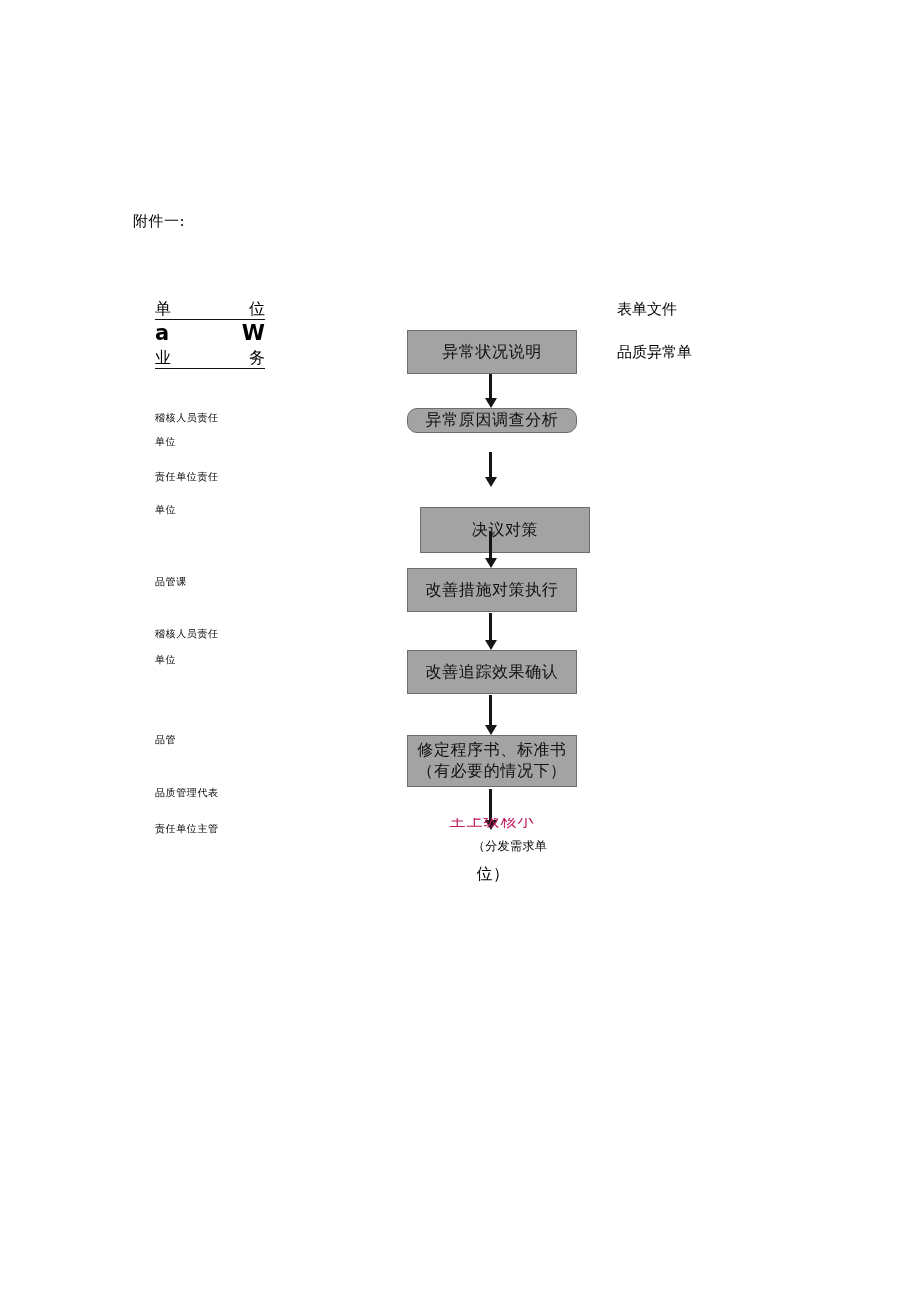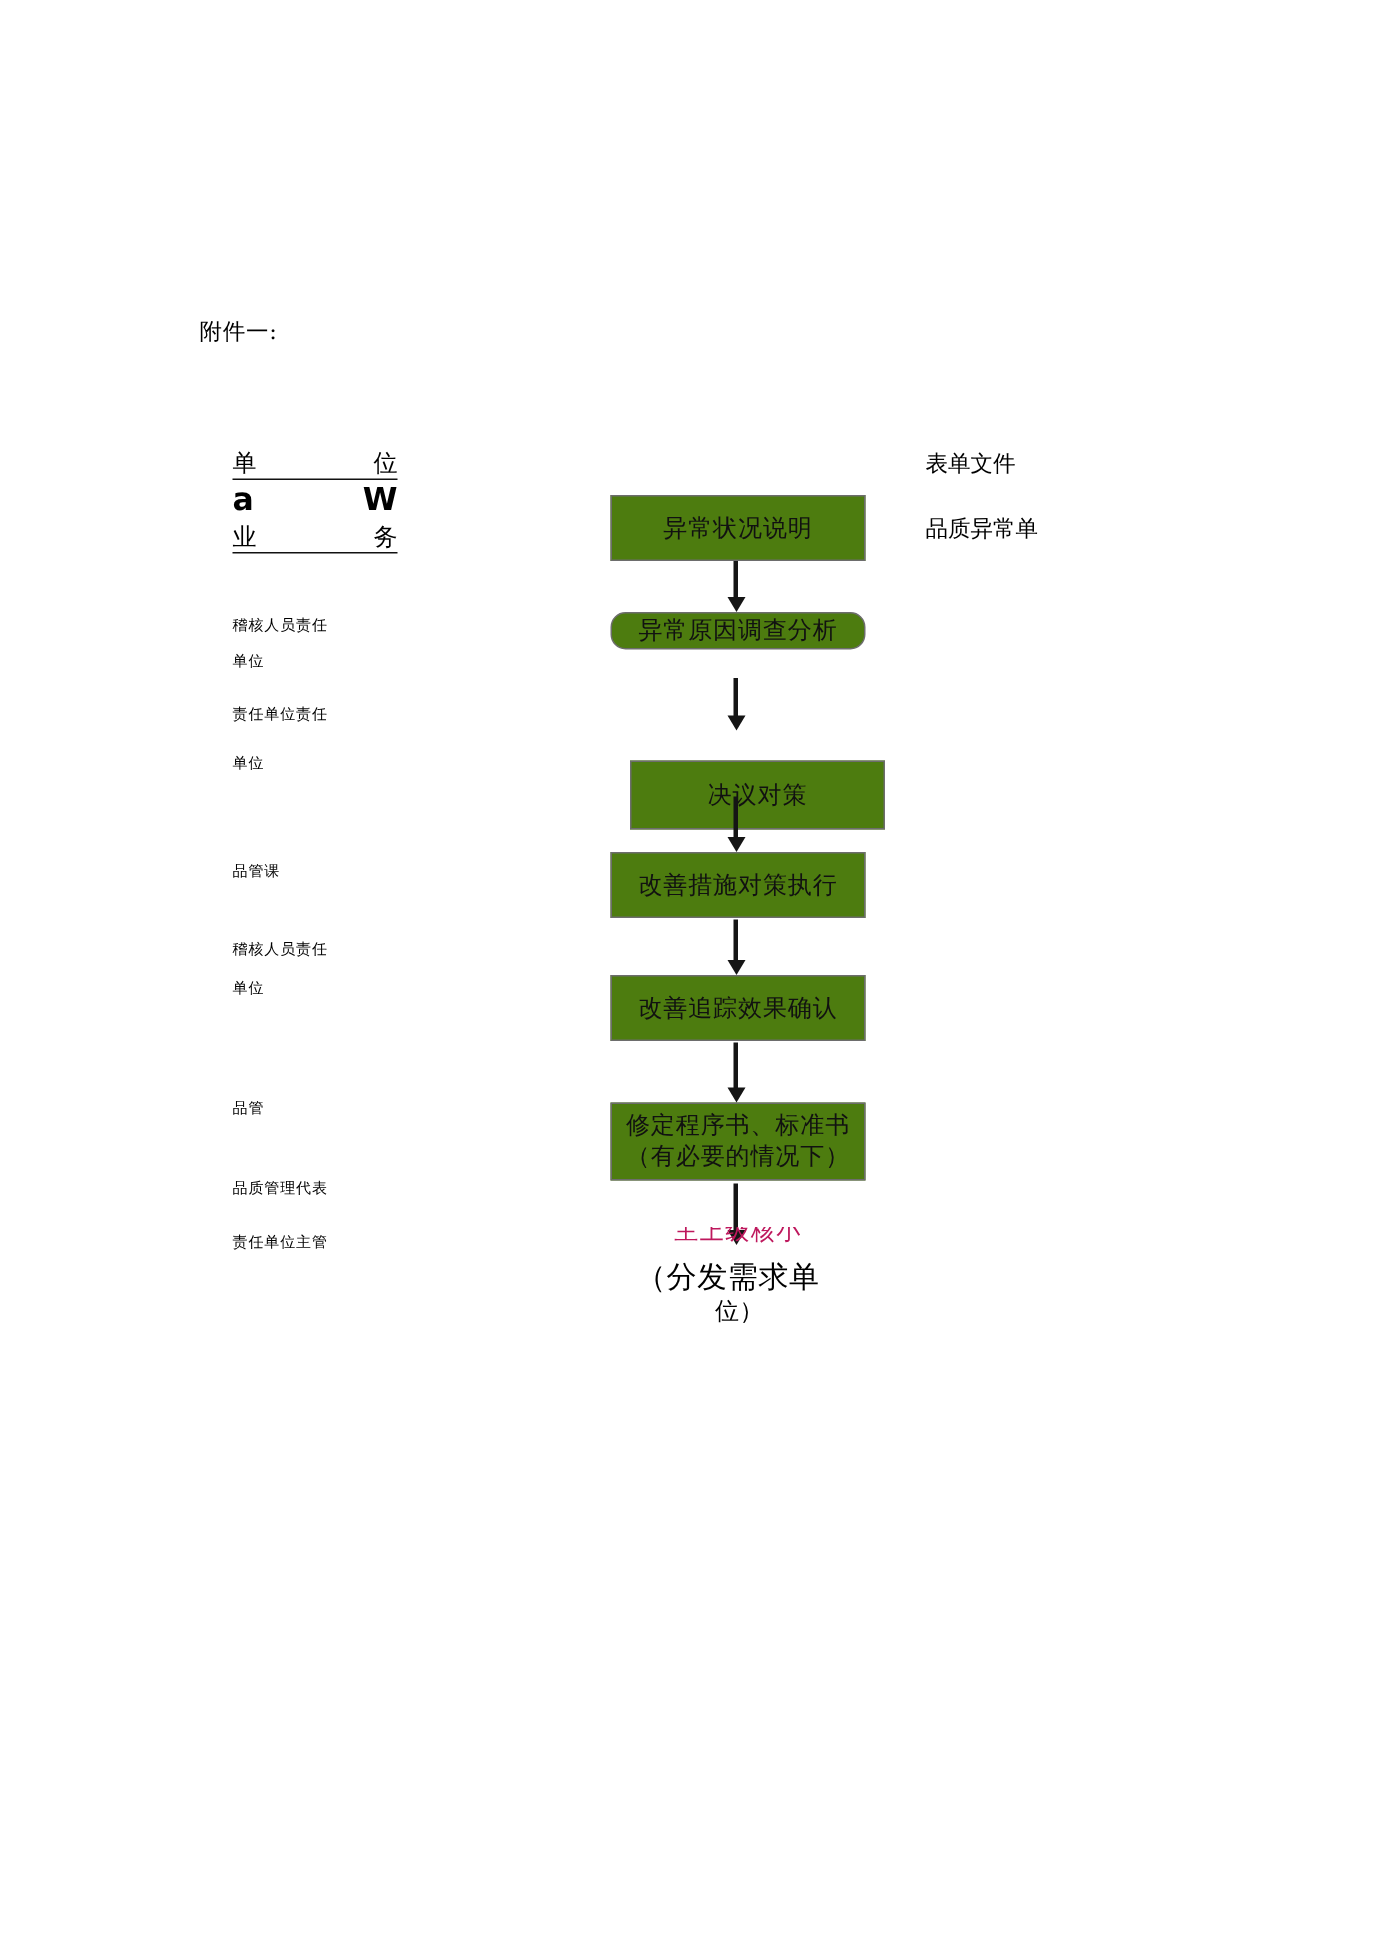--- a/index.html
+++ b/index.html
@@ -106,21 +106,21 @@
     line-height: 20px;
     margin-top: 36px;
   }
 
   
   .flow-box {
     position: absolute;
     left: 407px;
     width: 170px;
     border: 1.2px solid #6d6d6d;
-    background: #4d7c0f;
+    background: #a3a3a3;
     box-sizing: border-box;
     display: flex;
     flex-direction: column;
     align-items: center;
     justify-content: center;
     font-size: 16px;
     letter-spacing: 0.6px;
     text-align: center;
     color: #111;
   }
@@ -160,24 +160,25 @@
     color: #be185d;
     white-space: nowrap;
   }
   #bottom-clipped span {
     display: block;
     margin-top: -7px;
   }
 
   #bottom-note-1 {
     position: absolute;
-    left: 424px;
+    left: 447px;
     top: 838px;
     width: 126px;
-    font-size: 20px;
+    font-size: 12px;
+    text-align: center;
     letter-spacing: 0.4px;
     white-space: nowrap;
   }
   #bottom-note-2 {
     position: absolute;
     left: 430px;
     top: 864px;
     width: 126px;
     font-size: 16px;
     text-align: center;

